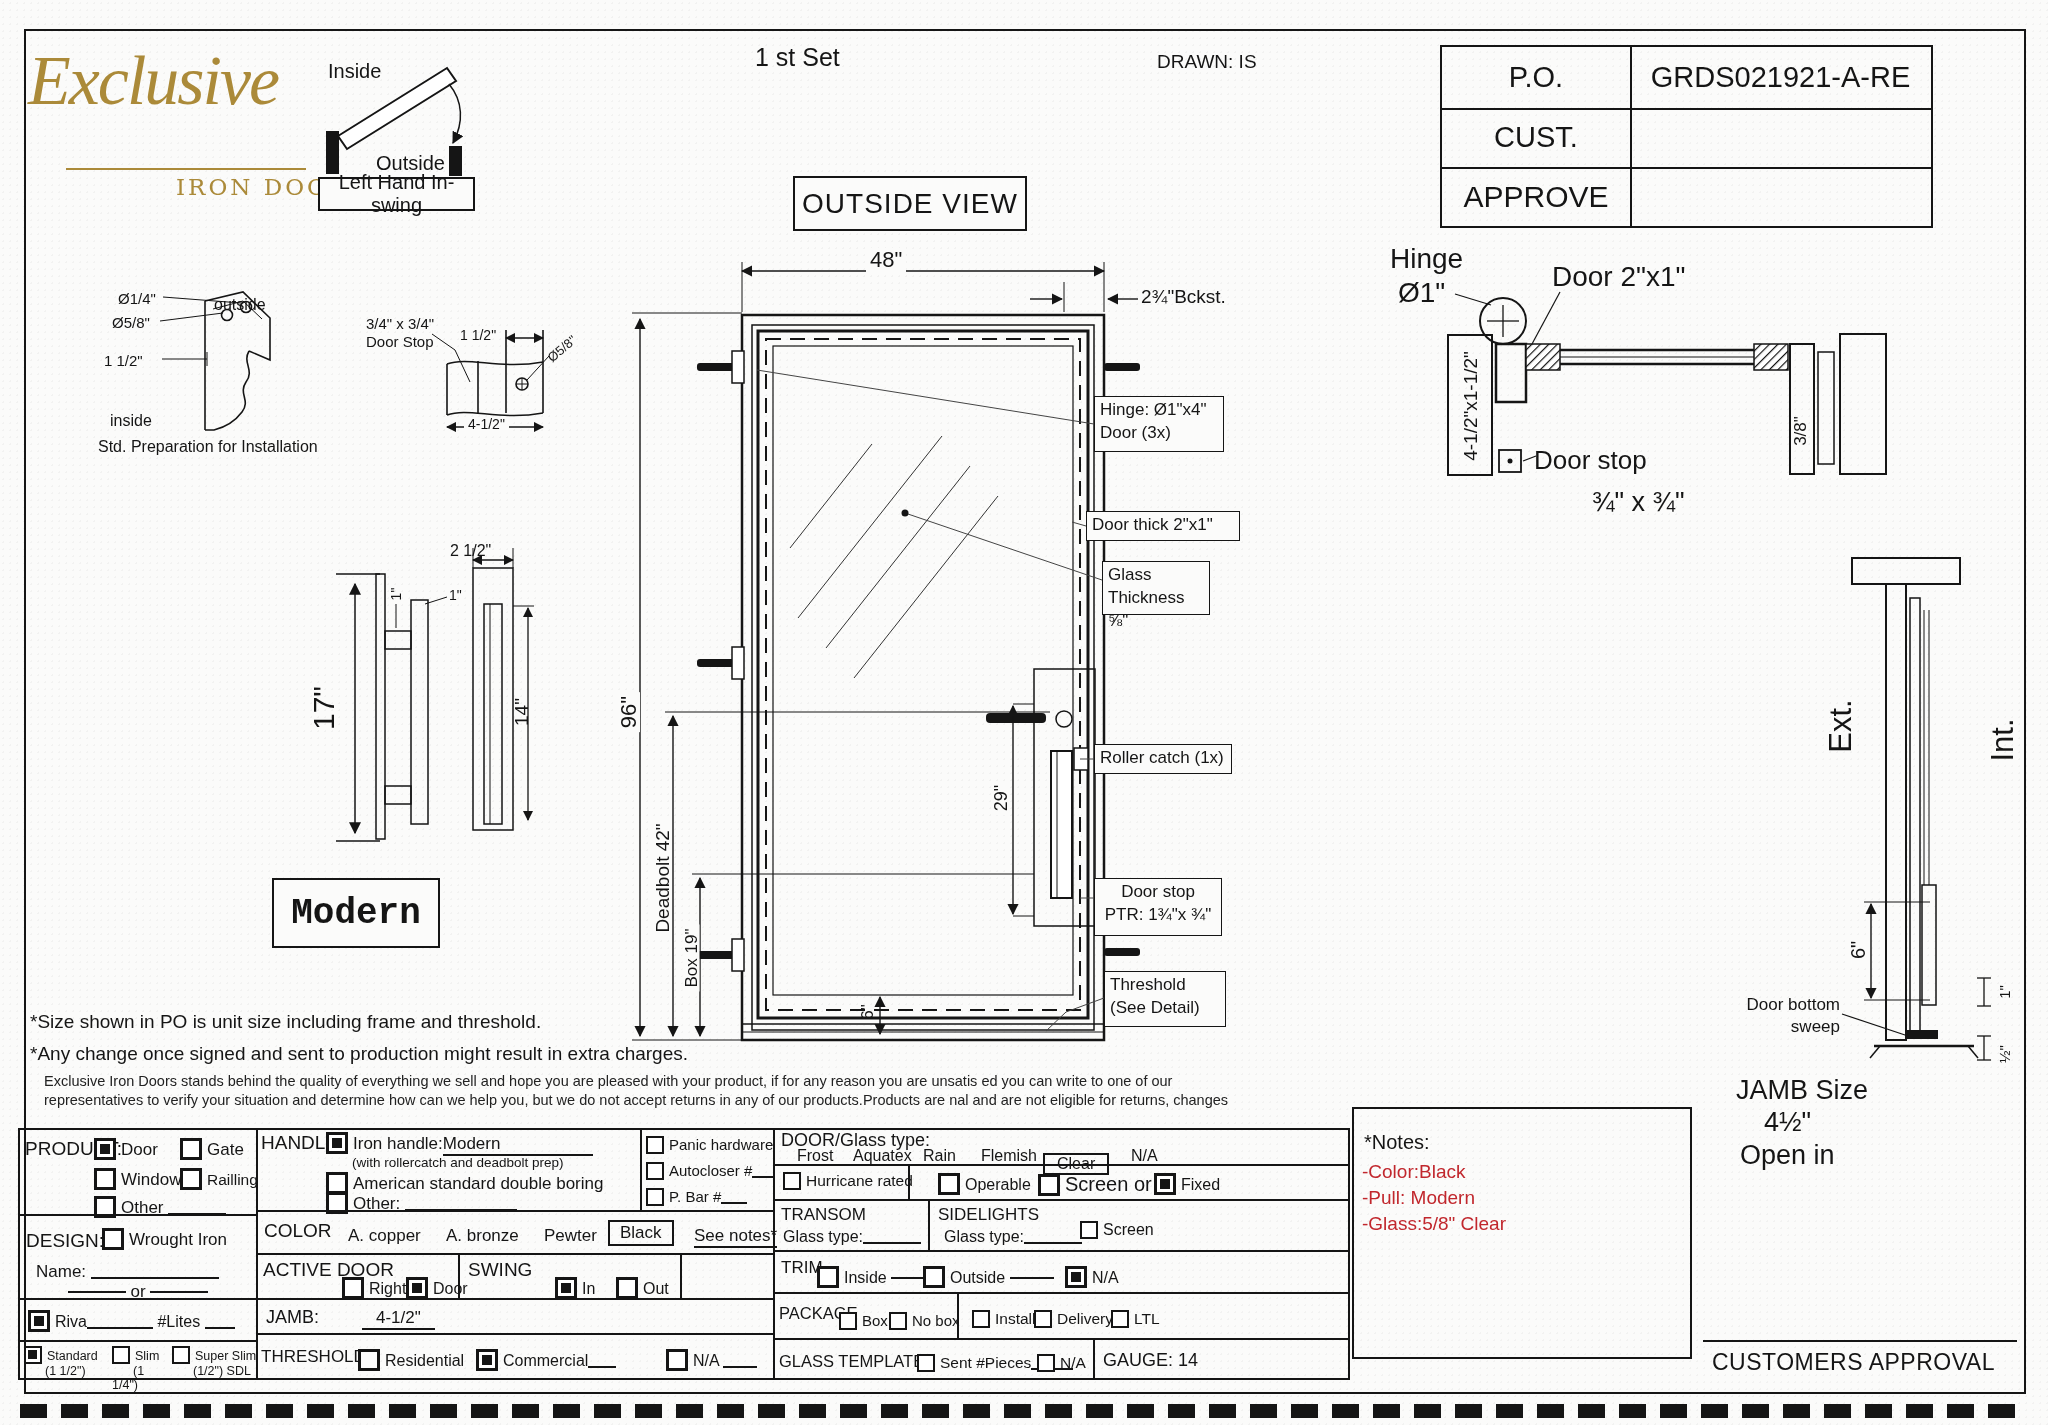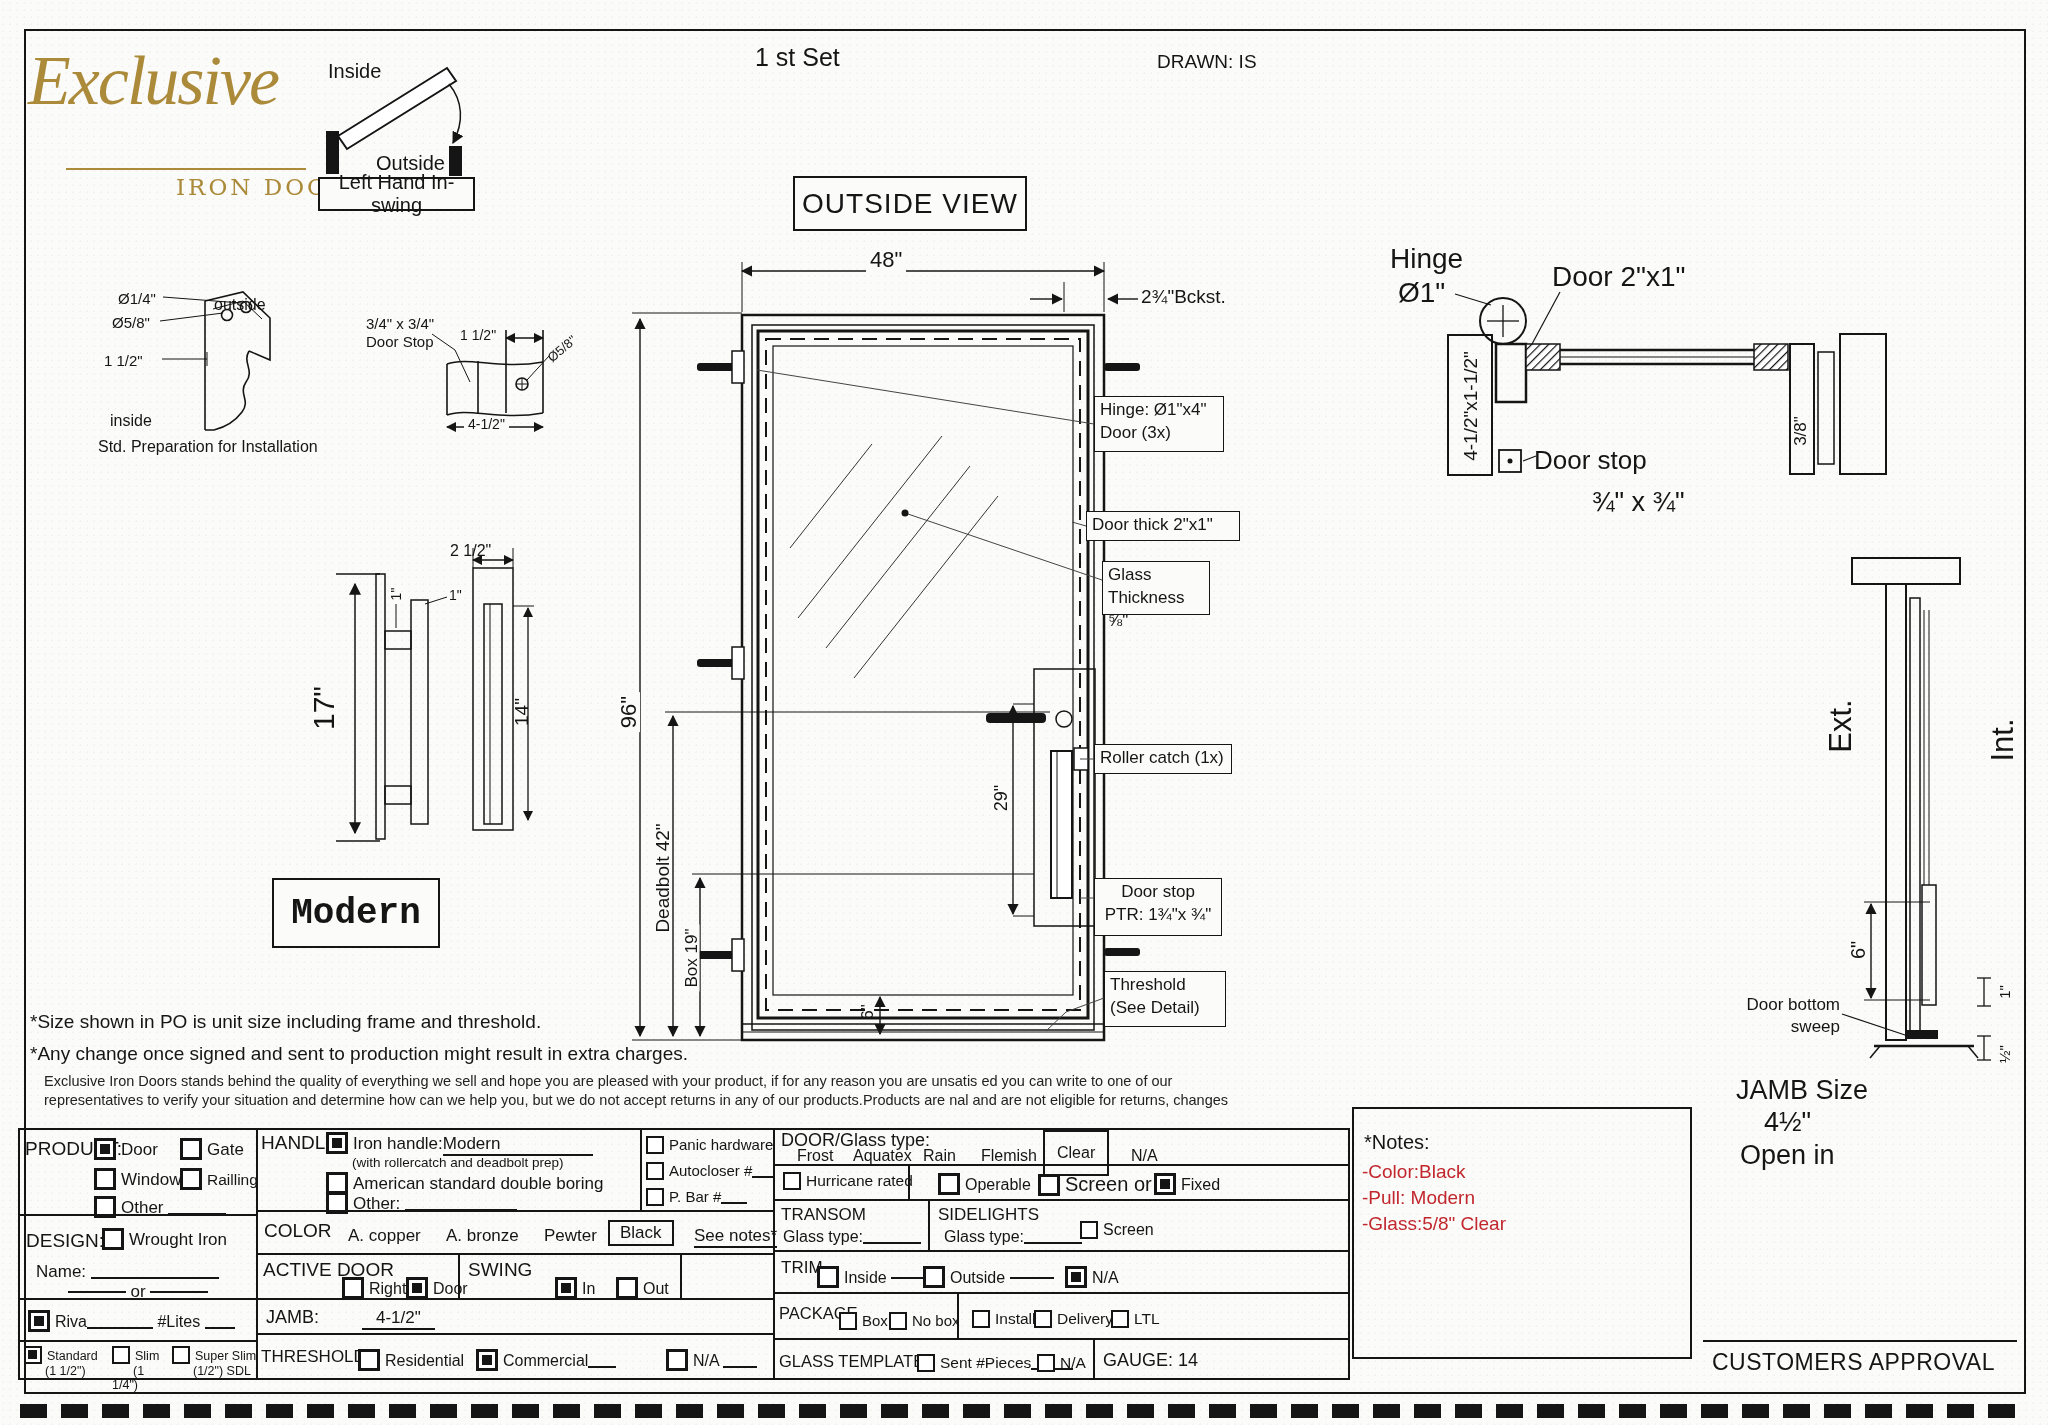--- a/index.html
+++ b/index.html
@@ -215,20 +215,28 @@
 <div class="t" style="left:176px;top:175px;font-family:'DejaVu Serif',serif;font-size:23px;letter-spacing:3px;color:#ab8a39">IRON DOORS</div>
 
 <div class="t" style="left:328px;top:60px;font-size:20px">Inside</div>
 <div class="t" style="left:376px;top:152px;font-size:20px">Outside</div>
 <div class="box" style="left:318px;top:177px;width:157px;height:34px;font-size:20px">Left Hand In-swing</div>
 
 <div class="t" style="left:755px;top:44px;font-size:25px">1 st Set</div>
 <div class="t" style="left:1157px;top:52px;font-size:19px">DRAWN: IS</div>
 <div class="box" style="left:793px;top:176px;width:234px;height:55px;border-width:2.5px;font-size:28px;letter-spacing:1px">OUTSIDE VIEW</div>
 
+<div class="cell" style="left:1440px;top:45px;width:493px;height:183px;border-width:2.5px">
+  <div style="position:absolute;left:0;top:0;width:188px;height:61px;border-right:2px solid #151515;border-bottom:2px solid #151515;display:flex;align-items:center;justify-content:center;font-size:29px">P.O.</div>
+  <div style="position:absolute;left:188px;top:0;width:301px;height:61px;border-bottom:2px solid #151515;display:flex;align-items:center;justify-content:center;font-size:29px">GRDS021921-A-RE</div>
+  <div style="position:absolute;left:0;top:61px;width:188px;height:59px;border-right:2px solid #151515;border-bottom:2px solid #151515;display:flex;align-items:center;justify-content:center;font-size:29px">CUST.</div>
+  <div style="position:absolute;left:188px;top:61px;width:301px;height:59px;border-bottom:2px solid #151515"></div>
+  <div style="position:absolute;left:0;top:120px;width:188px;height:59px;border-right:2px solid #151515;display:flex;align-items:center;justify-content:center;font-size:30px">APPROVE</div>
+  <div style="position:absolute;left:188px;top:120px;width:301px;height:59px"></div>
+</div>
 
 <div class="t" style="left:118px;top:291px;font-size:15px">Ø1/4"</div>
 <div class="t" style="left:112px;top:315px;font-size:15px">Ø5/8"</div>
 <div class="t" style="left:104px;top:353px;font-size:15px">1 1/2"</div>
 <div class="t" style="left:214px;top:296px;font-size:16px">outside</div>
 <div class="t" style="left:110px;top:412px;font-size:16px">inside</div>
 <div class="t" style="left:98px;top:438px;font-size:16px">Std. Preparation for Installation</div>
 
 <div class="t" style="left:366px;top:316px;font-size:15px">3/4" x 3/4"</div>
 <div class="t" style="left:366px;top:334px;font-size:15px">Door Stop</div>
@@ -369,21 +377,21 @@
   <span class="it" style="left:218px;top:14px"><span class="cb on"></span><span>Commercial</span><span class="bl" style="width:28px"></span></span>
   <span class="it" style="left:408px;top:14px"><span class="cb"></span><span>N/A</span> <span class="bl" style="width:34px"></span></span>
 </div>
 
 <div class="cell" style="left:773px;top:1128px;width:577px;height:38px;font-size:16px">
   <span class="it" style="left:6px;top:0;font-size:18px">DOOR/Glass type:</span>
   <span class="it" style="left:22px;top:17px">Frost</span>
   <span class="it" style="left:78px;top:17px">Aquatex</span>
   <span class="it" style="left:148px;top:17px">Rain</span>
   <span class="it" style="left:206px;top:17px">Flemish</span>
-  <span class="it" style="left:268px;top:0;border:2px solid #151515;padding:12px 12px">Clear</span>
+  <span class="it" style="left:268px;top:23px;border:2px solid #151515;padding:0 12px">Clear</span>
   <span class="it" style="left:356px;top:17px">N/A</span>
 </div>
 <div class="cell" style="left:773px;top:1164px;width:137px;height:37px;font-size:15.5px">
   <span class="it" style="left:8px;top:6px"><span class="cb sm"></span><span>Hurricane rated</span></span>
 </div>
 <div class="cell" style="left:908px;top:1164px;width:442px;height:37px;font-size:16px">
   <span class="it" style="left:28px;top:7px"><span class="cb"></span><span>Operable</span></span>
   <span class="it" style="left:128px;top:7px"><span class="cb"></span><span style="font-size:20px">Screen or</span></span>
   <span class="it" style="left:244px;top:7px"><span class="cb on"></span><span>Fixed</span></span>
 </div>

